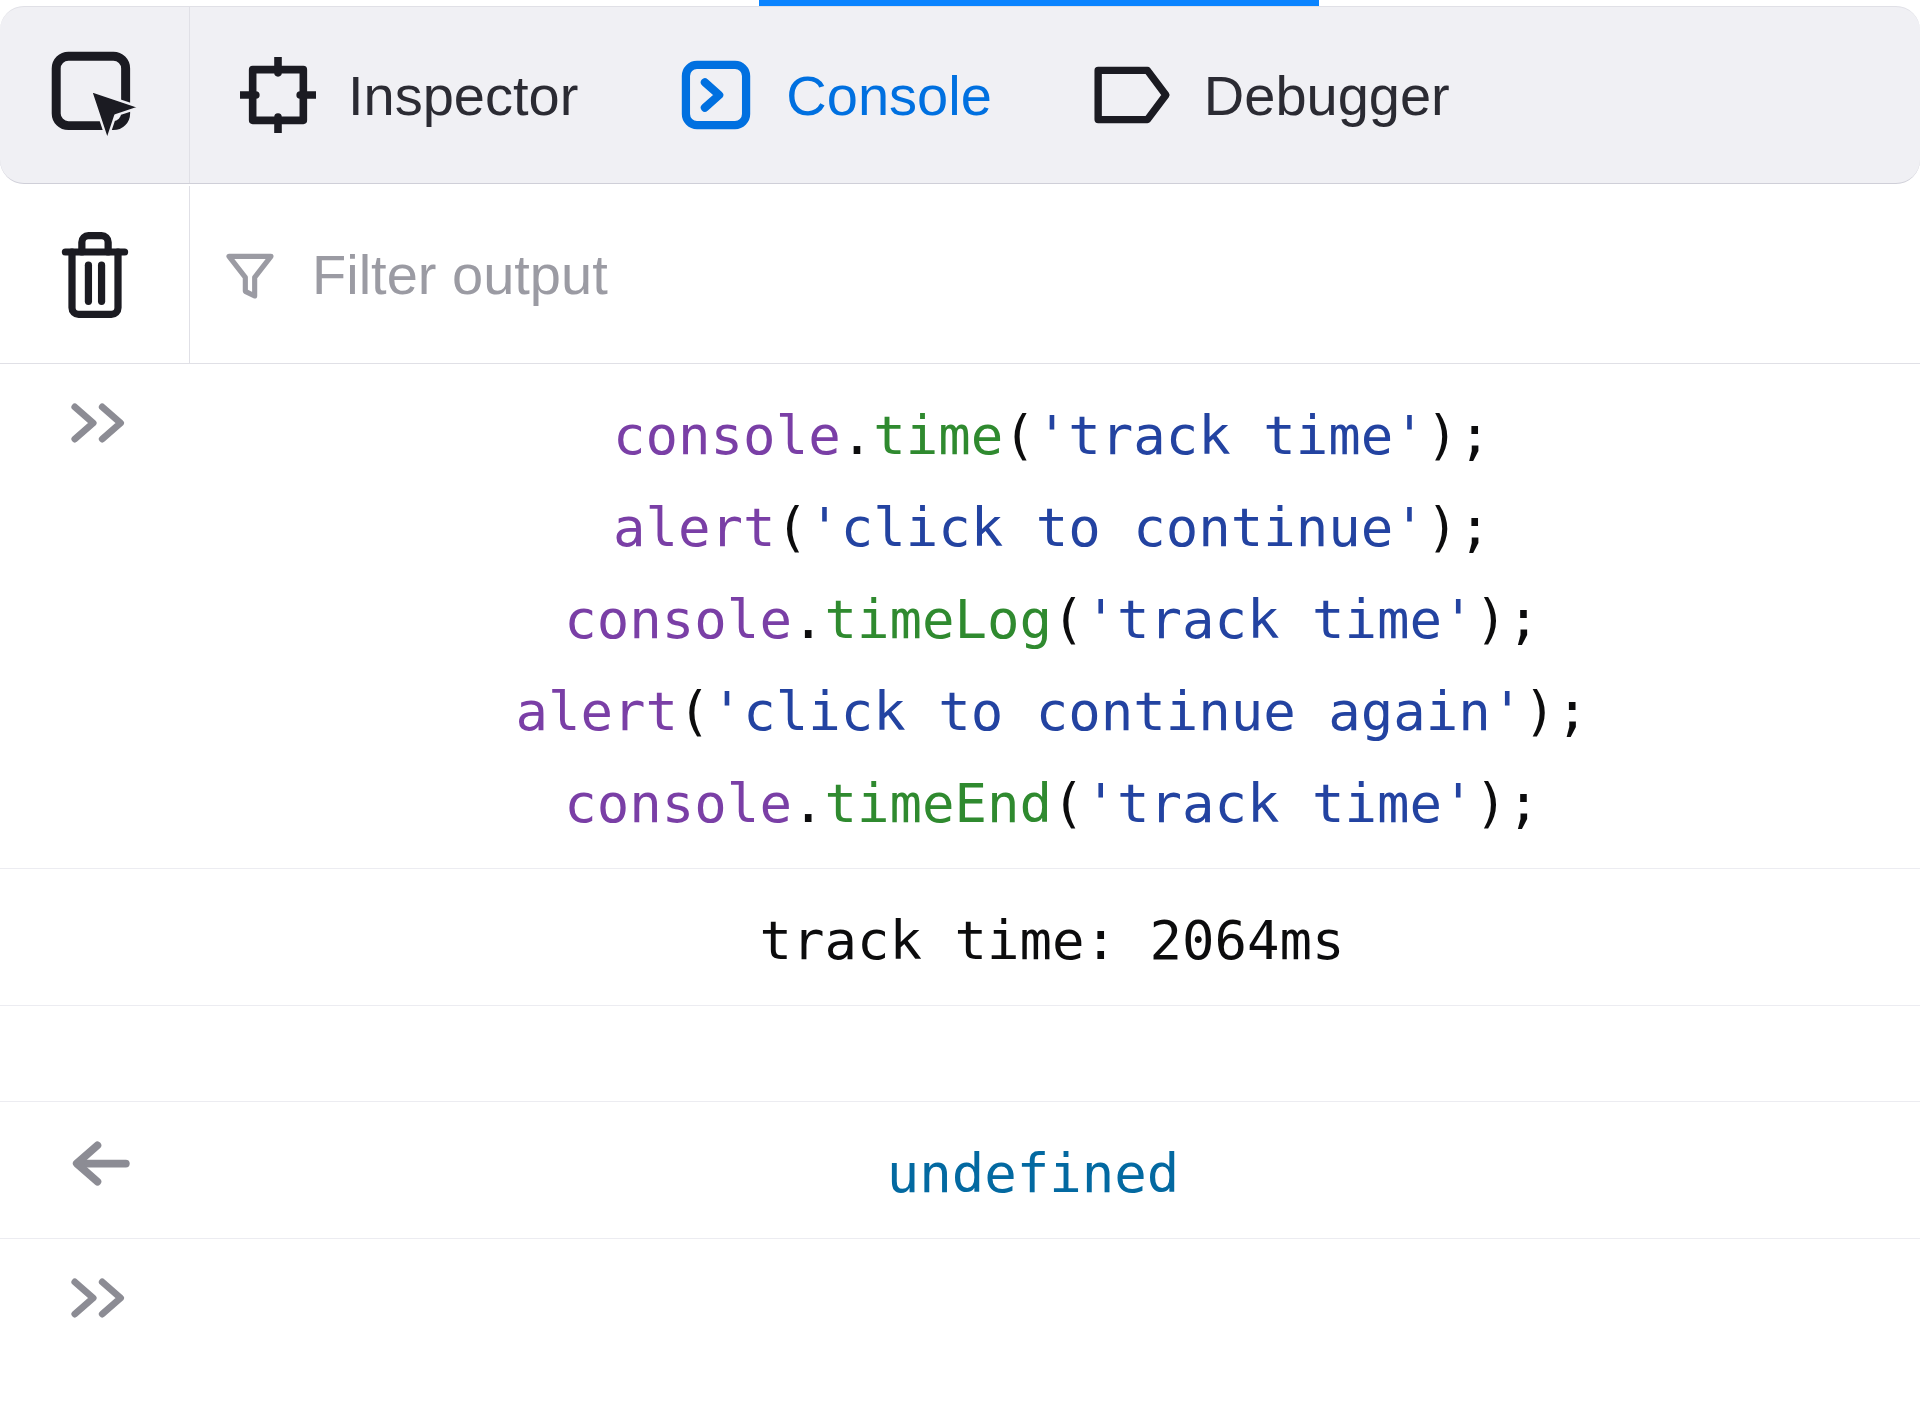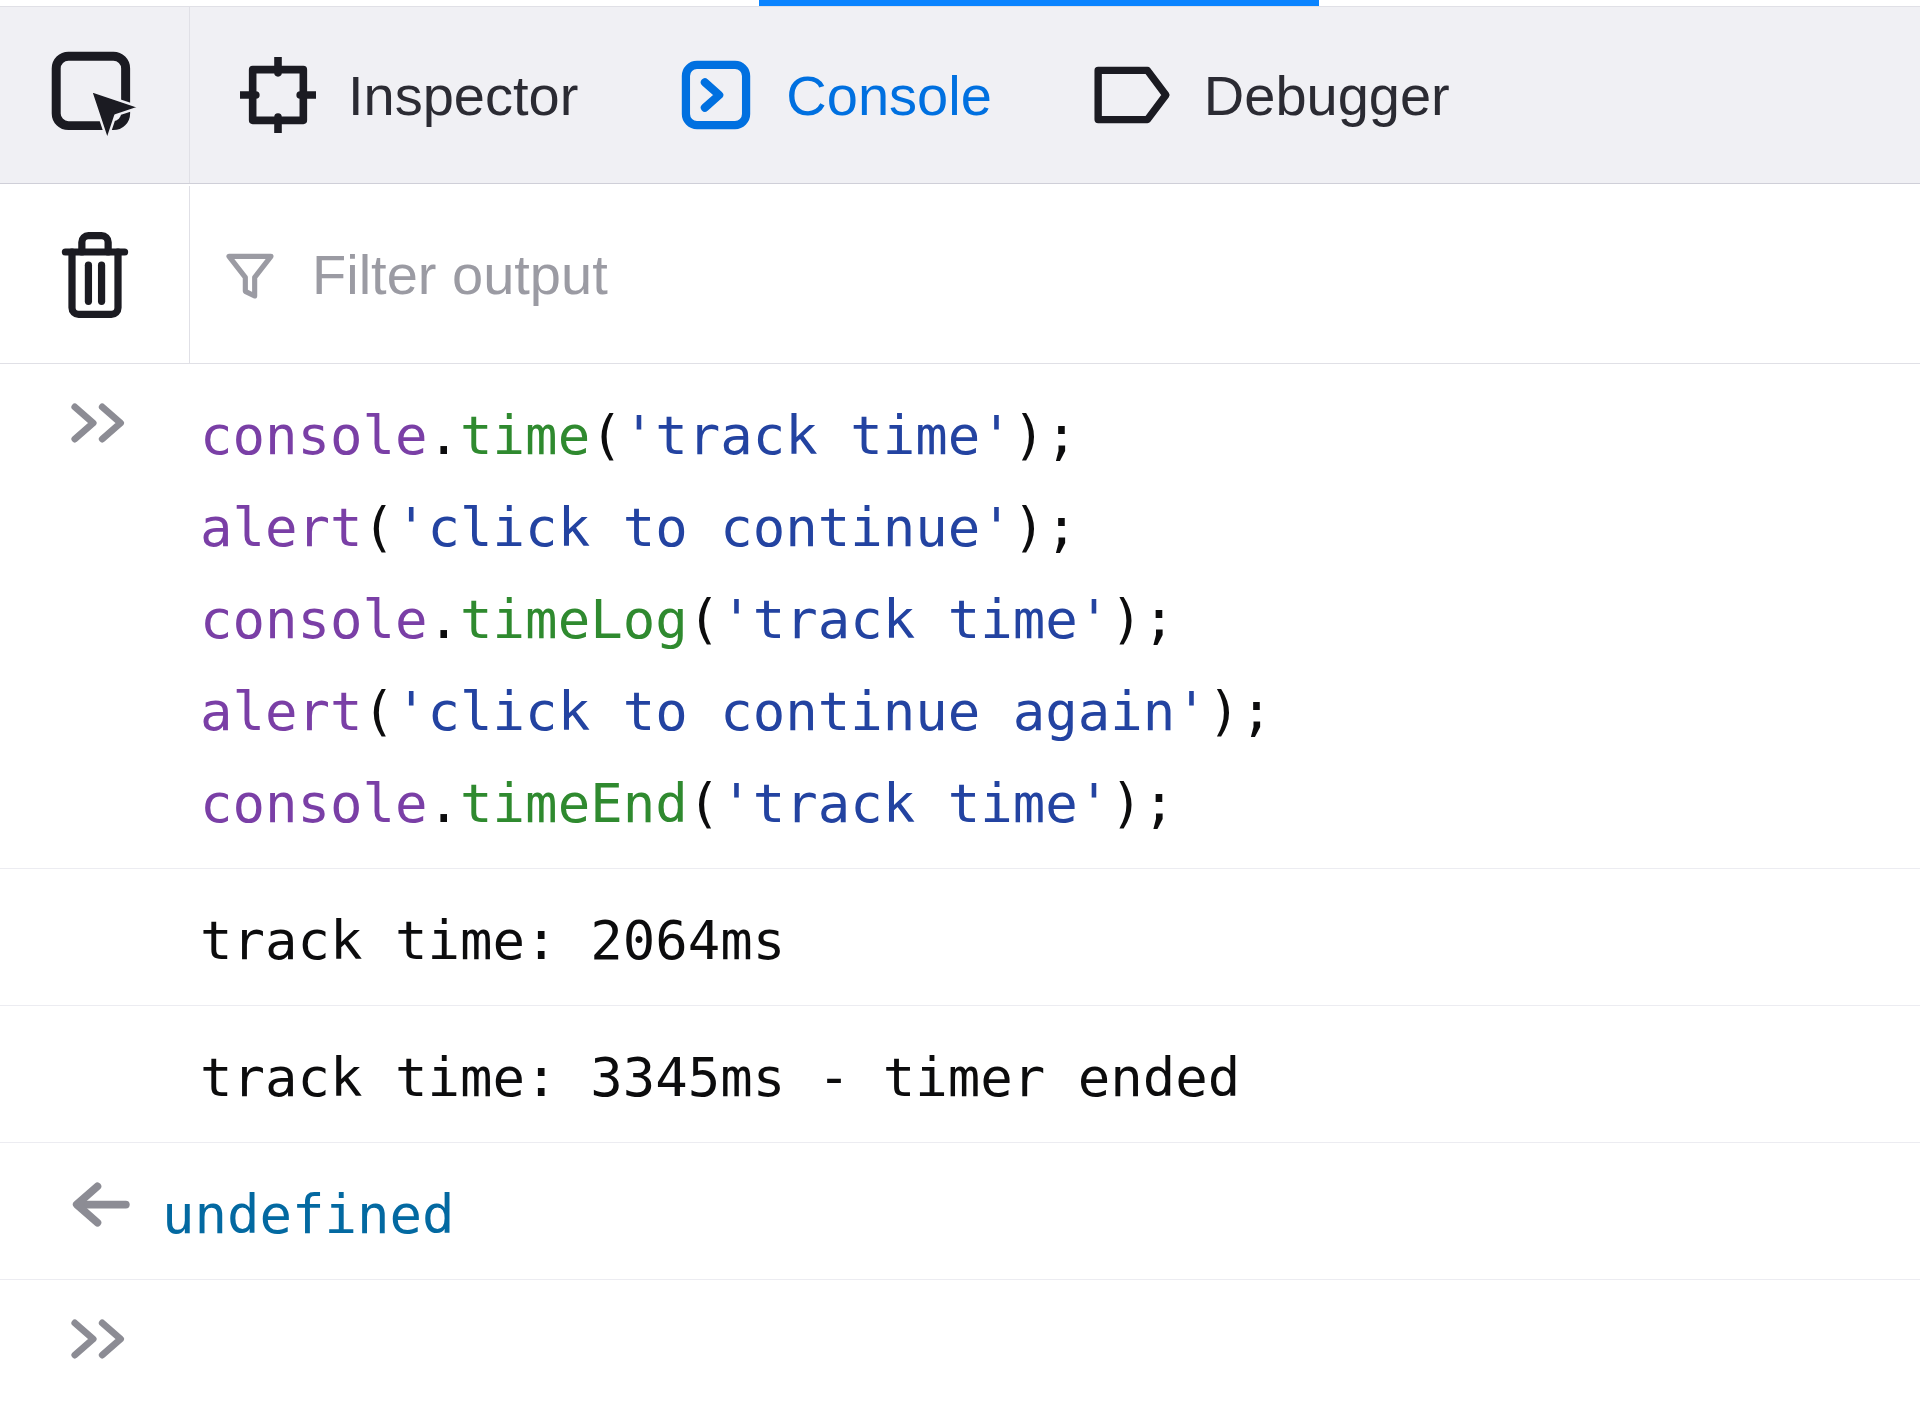--- a/index.html
+++ b/index.html
@@ -28,20 +28,21 @@
   .toolbar {
     position: absolute;
     top: 6px;
     left: 0; right: 0;
     height: 178px;
     background: #f0f0f4;
     border-top: 1px solid #e0e0e6;
     border-bottom: 1px solid #cfcfd8;
     display: flex;
     align-items: center;
+    border-radius: 24px;
   }
   .toolbar .left-btn {
     width: 190px;
     height: 100%;
     display: flex;
     align-items: center;
     justify-content: center;
     border-right: 1px solid #e0e0e6;
   }
   .tab {
@@ -97,20 +98,21 @@
     position: absolute;
     top: 364px;
     left: 0; right: 0; bottom: 0;
   }
   .row {
     border-bottom: 1px solid #ececf1;
     padding: 18px 16px 18px 0;
     min-height: 96px;
     display: flex;
     align-items: flex-start;
+    text-align: center;
   }
   .gutter {
     width: 200px;
     flex: 0 0 200px;
     display: flex;
     align-items: flex-start;
     justify-content: center;
     padding-top: 16px;
   }
   .content {
@@ -208,21 +210,20 @@
 <span class="tok-obj">console</span><span class="tok-punc">.</span><span class="tok-method">timeEnd</span><span class="tok-punc">(</span><span class="tok-str">'track time'</span><span class="tok-punc">);</span></div>
   </div>
 
   <div class="row">
     <div class="gutter"></div>
     <div class="content">track time: 2064ms</div>
   </div>
 
   <div class="row">
     <div class="gutter"></div>
-    <div class="content">track time: 3345ms - timer ended</div>
   </div>
 
   <div class="row">
     <div class="gutter">
       <svg width="62" height="55" viewBox="0 0 24 20" fill="none" stroke="#8c8c94" stroke-width="3" stroke-linecap="round" stroke-linejoin="round">
         <line x1="22" y1="10" x2="4" y2="10"></line>
         <polyline points="11,3 3,10 11,17"></polyline>
       </svg>
     </div>
     <div class="content dim" style="padding-left:0; margin-left:-38px;">undefined</div>

